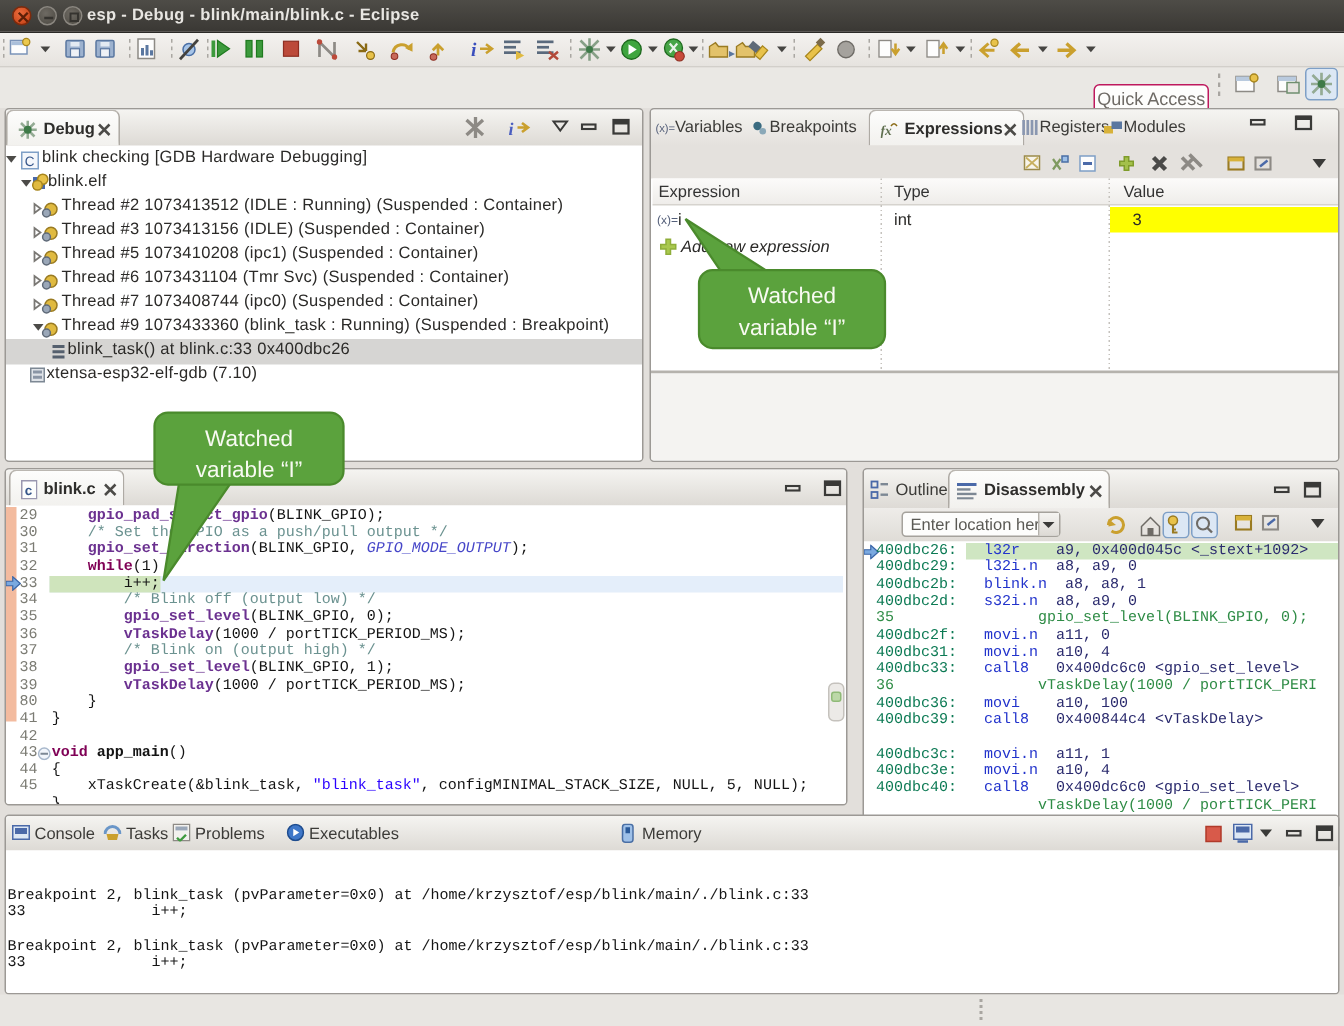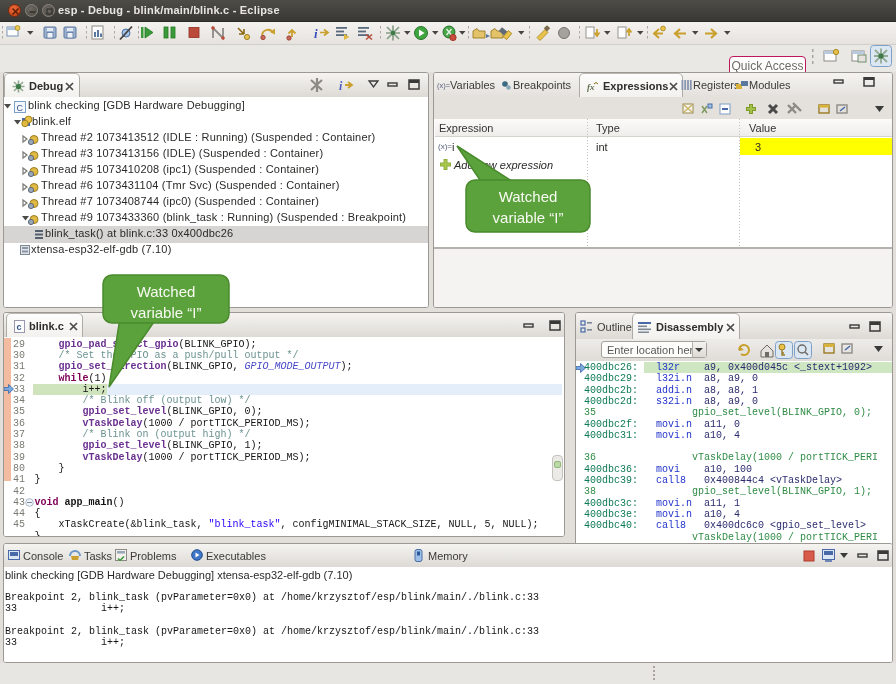--- a/index.html
+++ b/index.html
@@ -458,29 +458,29 @@
    <path d="M138 5 L147 5 L142.5 11 Z" fill="#3a3a38"></path>
   </svg>
  </div>
  <div style="position:absolute;left:0;top:48px;right:0;bottom:0;background:#fff">
   <div class="abs" style="left:68px;top:0.5px;width:249px;height:11.3px;background:#cfe6c2"></div>
   <svg class="icon" style="left:0px;top:1.5px" width="10" height="10">
         <path d="M0 3.5 L4.5 3.5 L4.5 0.5 L9.5 5 L4.5 9.5 L4.5 6.5 L0 6.5 Z" fill="#7aa9e0" stroke="#3a66a8" stroke-width="0.8"></path>
       </svg>
   <div class="mono" style="left:8px;top:1.0px"><span class="da">400dbc26:</span><span>   </span><span class="dop">l32r</span><span>    </span><span class="dre">a9, 0x400d045c &lt;_stext+1092&gt;</span></div>
   <div class="mono" style="left:8px;top:12.3px"><span class="da">400dbc29:</span><span>   </span><span class="dop">l32i.n</span><span>  </span><span class="dre">a8, a9, 0</span></div>
-  <div class="mono" style="left:8px;top:23.6px"><span class="da">400dbc2b:</span><span>   </span><span class="dop">addi.n</span><span>  </span><span class="dre">a8, a8, 1</span></div>
+  <div class="mono" style="left:8px;top:23.6px"><span class="da">400dbc2b:</span><span>   </span><span class="dop">blink.n</span><span>  </span><span class="dre">a8, a8, 1</span></div>
   <div class="mono" style="left:8px;top:34.9px"><span class="da">400dbc2d:</span><span>   </span><span class="dop">s32i.n</span><span>  </span><span class="dre">a8, a9, 0</span></div>
   <div class="mono" style="left:8px;top:46.2px"><span class="dg">35                gpio_set_level(BLINK_GPIO, 0);</span></div>
   <div class="mono" style="left:8px;top:57.5px"><span class="da">400dbc2f:</span><span>   </span><span class="dop">movi.n</span><span>  </span><span class="dre">a11, 0</span></div>
   <div class="mono" style="left:8px;top:68.8px"><span class="da">400dbc31:</span><span>   </span><span class="dop">movi.n</span><span>  </span><span class="dre">a10, 4</span></div>
+  <div class="mono" style="left:8px;top:80.1px"><span class="da">400dbc33:</span><span>   </span><span class="dop">call8</span><span>   </span><span class="dre">0x400dc6c0 &lt;gpio_set_level&gt;</span></div>
   <div class="mono" style="left:8px;top:91.4px"><span class="dg">36                vTaskDelay(1000 / portTICK_PERI</span></div>
   <div class="mono" style="left:8px;top:102.7px"><span class="da">400dbc36:</span><span>   </span><span class="dop">movi</span><span>    </span><span class="dre">a10, 100</span></div>
   <div class="mono" style="left:8px;top:114.0px"><span class="da">400dbc39:</span><span>   </span><span class="dop">call8</span><span>   </span><span class="dre">0x400844c4 &lt;vTaskDelay&gt;</span></div>
-  <div class="mono" style="left:8px;top:125.3px"><span class="dg">38                gpio_set_level(BLINK_GPIO, 1);</span></div>
   <div class="mono" style="left:8px;top:136.6px"><span class="da">400dbc3c:</span><span>   </span><span class="dop">movi.n</span><span>  </span><span class="dre">a11, 1</span></div>
   <div class="mono" style="left:8px;top:147.9px"><span class="da">400dbc3e:</span><span>   </span><span class="dop">movi.n</span><span>  </span><span class="dre">a10, 4</span></div>
   <div class="mono" style="left:8px;top:159.2px"><span class="da">400dbc40:</span><span>   </span><span class="dop">call8</span><span>   </span><span class="dre">0x400dc6c0 &lt;gpio_set_level&gt;</span></div>
   <div class="mono" style="left:8px;top:170.5px"><span class="dg">                  vTaskDelay(1000 / portTICK_PERI</span></div>
  </div>
 </div>
 <div class="panel" style="left:3px;top:543px;width:890px;height:120px">
  <div class="phead" style="height:23px"></div>
  <div class="itab" style="left:2px">
       <svg class="icon" style="left:2px;top:6px" width="12" height="11">
@@ -522,21 +522,20 @@
   <rect x="6" y="2" width="10" height="10" fill="#d85a4a" stroke="#b03a2a"></rect>
   <rect x="24.5" y="0.5" width="12" height="10" fill="#dce7f4" stroke="#4a69a8"></rect>
       <rect x="26" y="2" width="9" height="4" fill="#4a69a8"></rect>
       <path d="M27 12 L34 12" stroke="#4a69a8" stroke-width="1.6"></path>
   <path d="M42 4 L50 4 L46 9 Z" fill="#3a3a38"></path>
   <rect x="60" y="5" width="9" height="3" fill="none" stroke="#3a3a38" stroke-width="1.4"></rect>
   <rect x="80" y="2" width="10" height="9" fill="none" stroke="#3a3a38" stroke-width="1.5"></rect>
       <rect x="80" y="2" width="10" height="3" fill="#3a3a38"></rect>
  </svg>
  <div style="position:absolute;left:0;top:23px;right:0;bottom:0;background:#fff">
-  <div class="abs" style="left:1px;top:2px;font-size:11px;color:#2b2a28;white-space:pre">blink checking [GDB Hardware Debugging] xtensa-esp32-elf-gdb (7.10)</div>
   <div class="mono" style="left:1px;top:25px">Breakpoint 2, blink_task (pvParameter=0x0) at /home/krzysztof/esp/blink/main/./blink.c:33</div>
   <div class="mono" style="left:1px;top:36px">33              i++;</div>
   <div class="mono" style="left:1px;top:59px">Breakpoint 2, blink_task (pvParameter=0x0) at /home/krzysztof/esp/blink/main/./blink.c:33</div>
   <div class="mono" style="left:1px;top:70px">33              i++;</div>
  </div>
 </div>
 <div class="abs" style="left:0;top:663px;width:896px;height:21px;background:#e8e6e2"></div>
 <div class="abs" style="left:653px;top:666px;width:2px;height:16px;background-image:repeating-linear-gradient(#a9a6a1 0 2px,transparent 2px 4px)"></div>
 <svg class="icon" style="left:0;top:0;pointer-events:none" width="896" height="684">
  <g>

